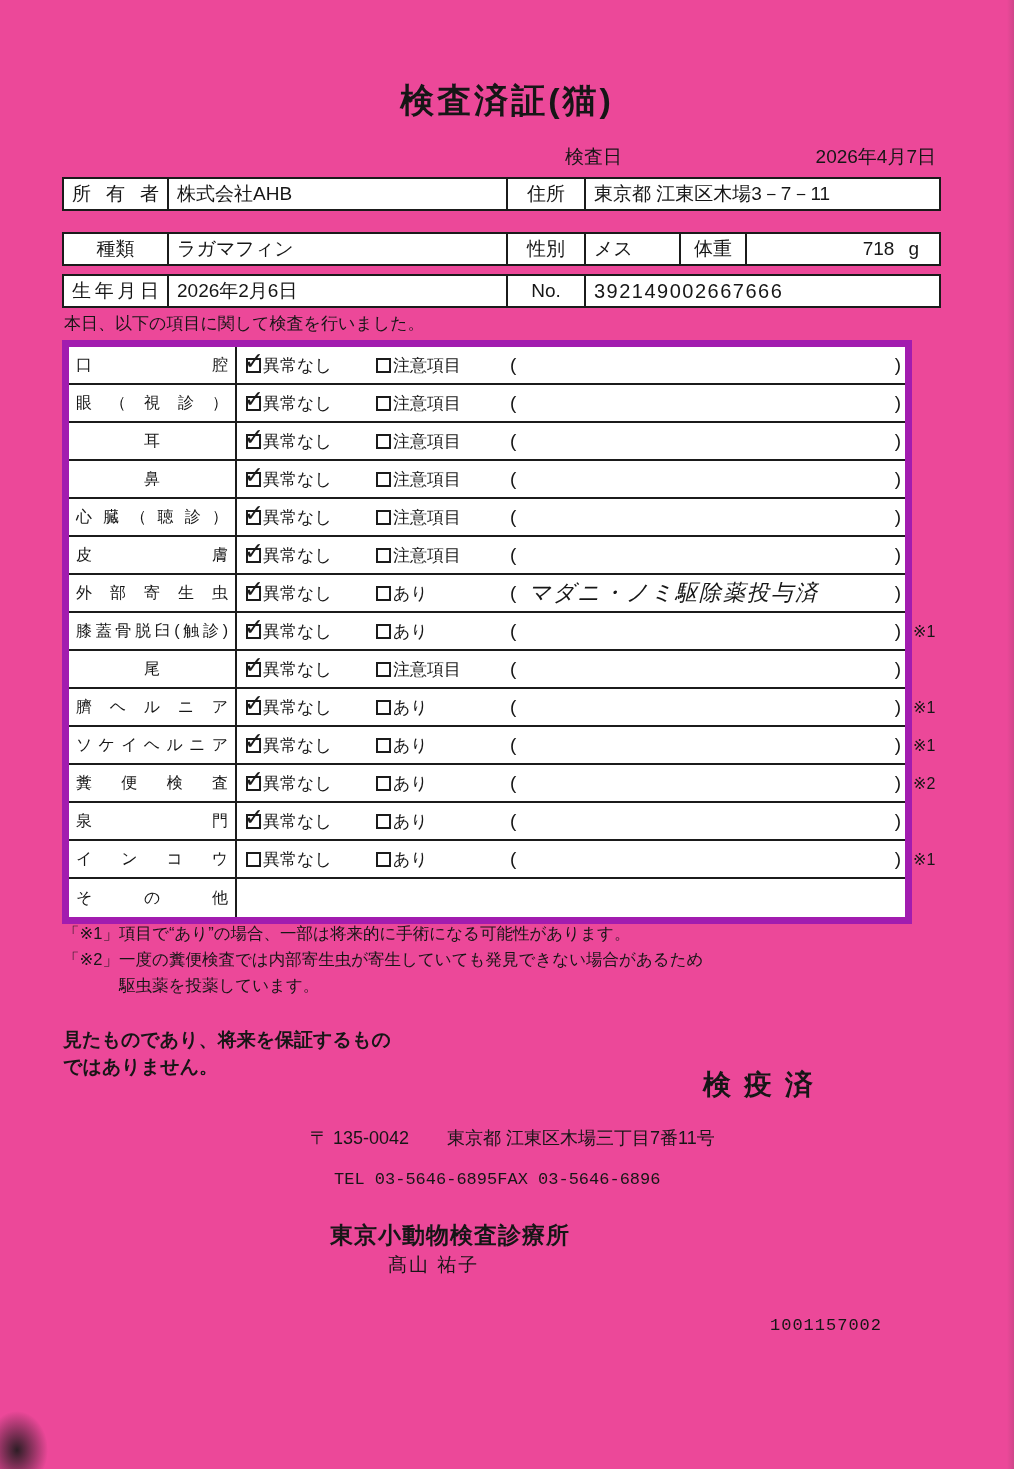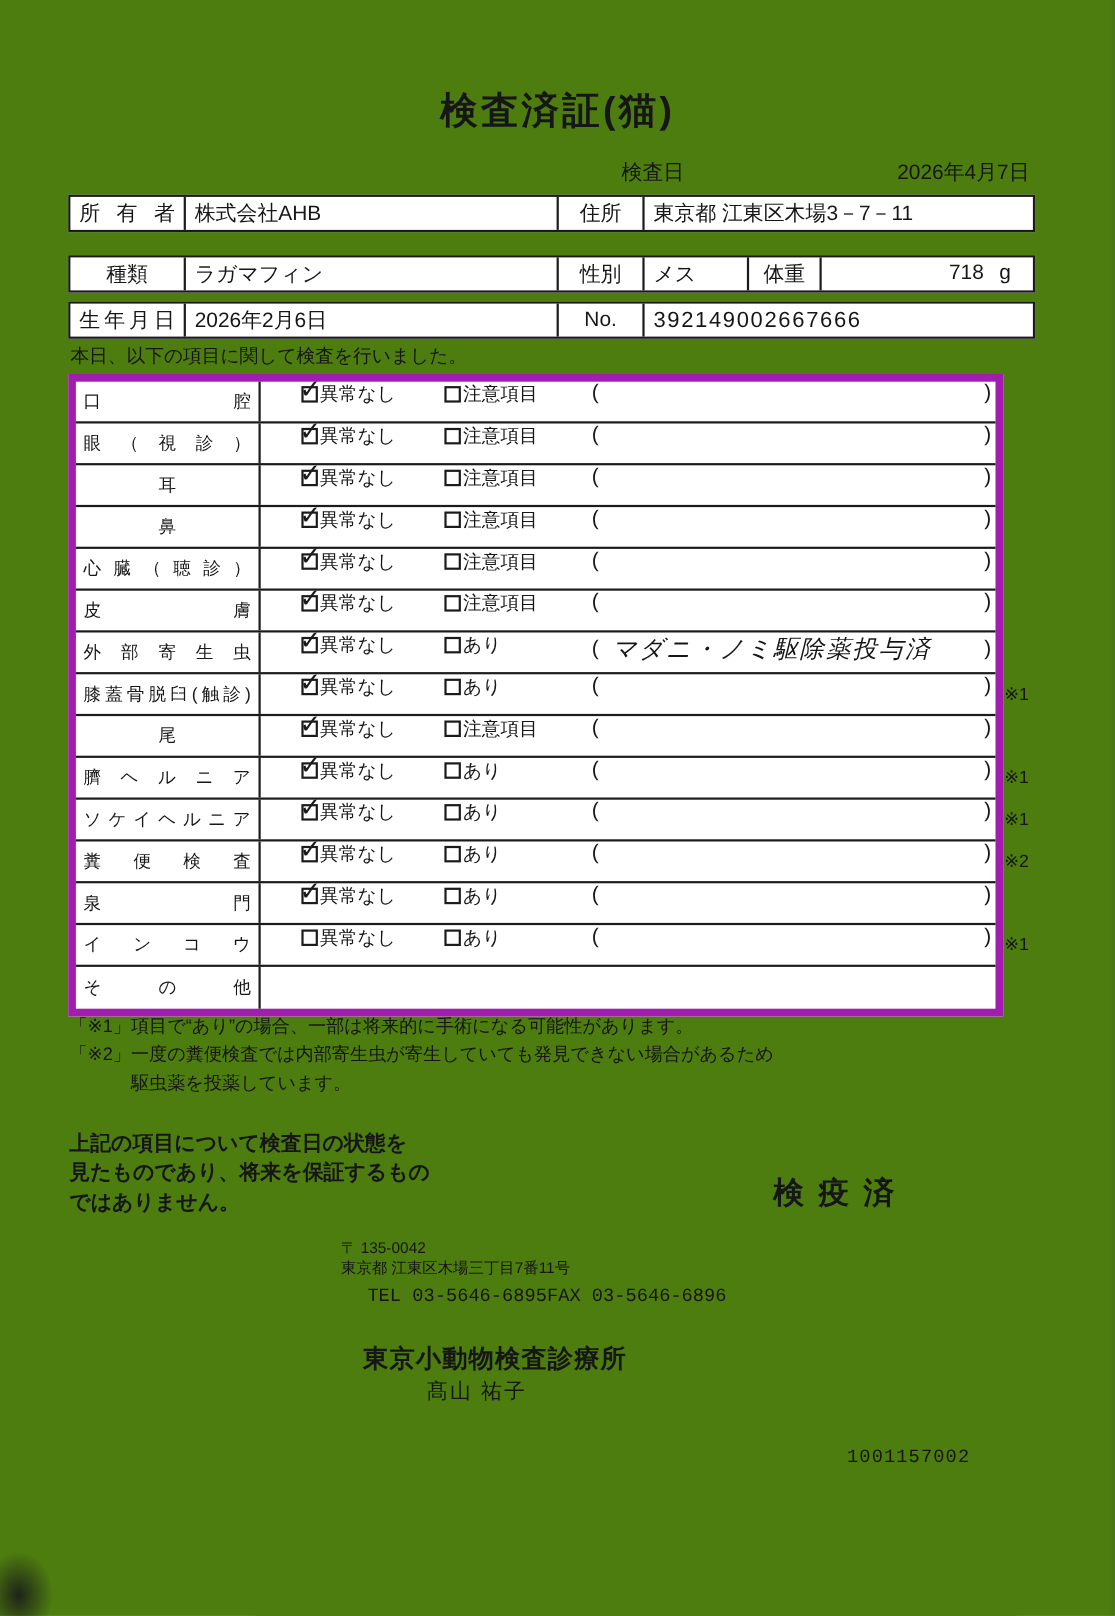--- a/index.html
+++ b/index.html
@@ -1,19 +1,19 @@
 <!DOCTYPE html>
 <html><head>
 <meta charset="utf-8">
 <style>
   * { box-sizing: border-box; margin: 0; padding: 0; }
   html, body { background: #d9d9d9; }
   body { font-family: "Liberation Sans", "DejaVu Sans", sans-serif; color: #161616; }
 
-  .page { position: relative; width: 1014px; height: 1469px; background: #4d7c0f; margin: 0 auto; overflow: hidden; }
+  .page { position: relative; width: 1014px; height: 1469px; background: #ec4899; margin: 0 auto; overflow: hidden; }
 
   .title { position: absolute; top: 78px; left: 0; width: 100%; text-align: center; font-size: 34px; font-weight: 700; letter-spacing: 3px; }
 
   .date-line { position: absolute; top: 144px; left: 565px; width: 371px; display: flex; justify-content: space-between; font-size: 19px; }
 
   .tbl { position: absolute; left: 62px; width: 879px; height: 34px; border: 2px solid #1b1b1b; display: grid; background: #fff; }
   .tbl1 { top: 177px; grid-template-columns: 103px 339px 78px 1fr; }
   .tbl2 { top: 232px; grid-template-columns: 103px 339px 78px 95px 66px 1fr; }
   .tbl3 { top: 274px; grid-template-columns: 103px 339px 78px 1fr; }
   .cell { border-left: 2px solid #1b1b1b; display: flex; align-items: center; font-size: 19px; padding: 0 8px; overflow: hidden; white-space: nowrap; }
@@ -24,39 +24,39 @@
   .num { letter-spacing: 1.5px; font-size: 20px; }
 
   .intro { position: absolute; top: 312px; left: 64px; font-size: 17px; }
 
   .checklist { position: absolute; top: 340px; left: 62px; width: 850px; border: 7px solid #a21caf; background: #fff; }
   .cl-row { position: relative; display: flex; height: 38px; border-bottom: 2px solid #1b1b1b; }
   .cl-row:last-child { border-bottom: none; }
   .cl-item { width: 168px; flex: 0 0 auto; border-right: 2px solid #1b1b1b; display: flex; align-items: center; padding: 0 7px; }
   .cl-item-text { width: 100%; font-size: 16px; text-align: justify; text-align-last: justify; text-justify: inter-character; }
   .cl-item-text.single { text-align-last: center; }
-  .cl-opts { flex: 1; display: flex; align-items: flex-start; padding-left: 9px; min-width: 0; margin-left: 28px; }
+  .cl-opts { flex: 1; display: flex; align-items: center; padding-left: 9px; min-width: 0; }
   .cb-group { display: inline-flex; align-items: center; flex: 0 0 auto; }
   .g1 { width: 130px; }
   .g2 { width: 134px; }
   .cb { width: 15px; height: 15px; border: 2px solid #1b1b1b; position: relative; margin-right: 2px; flex: 0 0 auto; }
   .cb.checked::after { content: "✓"; position: absolute; left: -4px; top: -13px; font-size: 24px; font-weight: 700; color: #1b1b1b; }
   .cb-text { font-size: 17px; white-space: nowrap; }
   .paren { flex: 1; display: flex; align-items: center; min-width: 0; padding-right: 4px; font-size: 19px; }
   .paren-content { flex: 1; padding-left: 12px; font-size: 22px; letter-spacing: 2px; white-space: nowrap; overflow: hidden; font-style: italic; }
   .cl-note { position: absolute; left: calc(100% + 8px); top: 50%; transform: translateY(-50%); font-size: 16px; white-space: nowrap; }
 
   .footnotes { position: absolute; top: 920px; left: 63px; width: 870px; font-size: 16.5px; line-height: 26px; }
   .fn-indent { padding-left: 56px; }
 
   .disclaimer { position: absolute; top: 1026px; left: 63px; font-size: 19px; line-height: 27px; font-weight: 600; }
 
   .stamp { position: absolute; top: 1066px; left: 703px; font-size: 28px; font-weight: 600; letter-spacing: 13px; white-space: nowrap; }
 
-  .postal { position: absolute; top: 1126px; left: 310px; font-size: 14px; display: flex; white-space: nowrap; flex-direction: column; }
+  .postal { position: absolute; top: 1126px; left: 310px; font-size: 18px; display: flex; gap: 38px; white-space: nowrap; }
   .telfax { position: absolute; top: 1170px; left: 334px; font-size: 17px; font-family: "Liberation Mono", "DejaVu Sans Mono", monospace; display: flex; white-space: nowrap; }
   .clinic-name { position: absolute; top: 1220px; left: 330px; font-size: 23px; font-weight: 600; letter-spacing: 1px; }
   .vet-name { position: absolute; top: 1252px; left: 388px; font-size: 19px; letter-spacing: 2px; }
   .doc-number { position: absolute; top: 1316px; left: 770px; font-size: 17px; font-family: "Liberation Mono", "DejaVu Sans Mono", monospace; letter-spacing: 1px; }
 
   .smudge { position: absolute; left: -14px; bottom: -20px; width: 62px; height: 78px; border-radius: 50%; background: radial-gradient(closest-side, rgba(25,25,25,.9), rgba(25,25,25,0)); }
   .edge-right { position: absolute; top: 0; right: 0; width: 7px; height: 100%; background: linear-gradient(to left, rgba(60,60,60,.16), rgba(60,60,60,0)); }
 </style>
 </head>
 <body>
@@ -434,21 +434,20 @@
   </div>
 </div>
 
   <div class="footnotes">
     <div>「※1」項目で“あり”の場合、一部は将来的に手術になる可能性があります。</div>
     <div>「※2」一度の糞便検査では内部寄生虫が寄生していても発見できない場合があるため</div>
     <div class="fn-indent">駆虫薬を投薬しています。</div>
   </div>
 
   <div class="disclaimer">
-    <div>上記の項目について検査日の状態を</div>
     <div>見たものであり、将来を保証するもの</div>
     <div>ではありません。</div>
   </div>
 
   <div class="stamp">検疫済</div>
 
   <div class="postal">
     <span>〒 135-0042</span>
     <span>東京都 江東区木場三丁目7番11号</span>
   </div>

